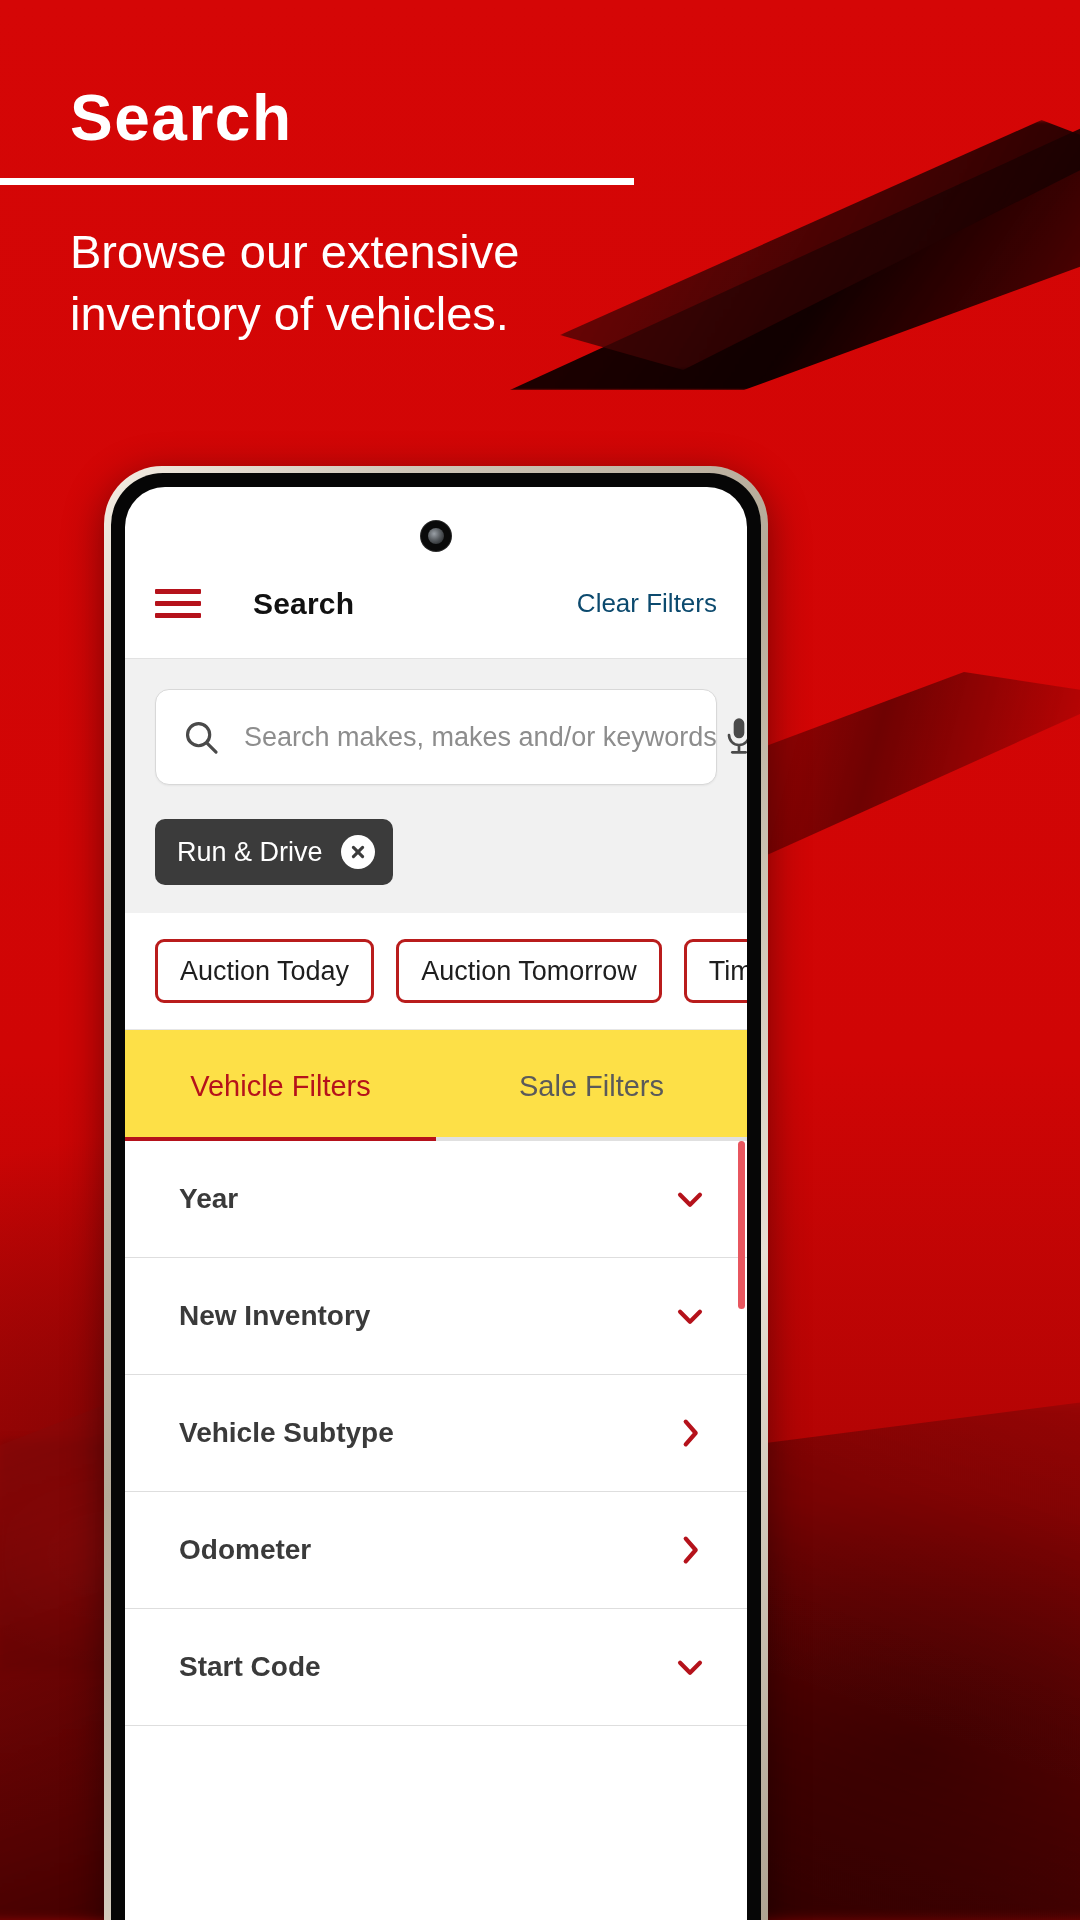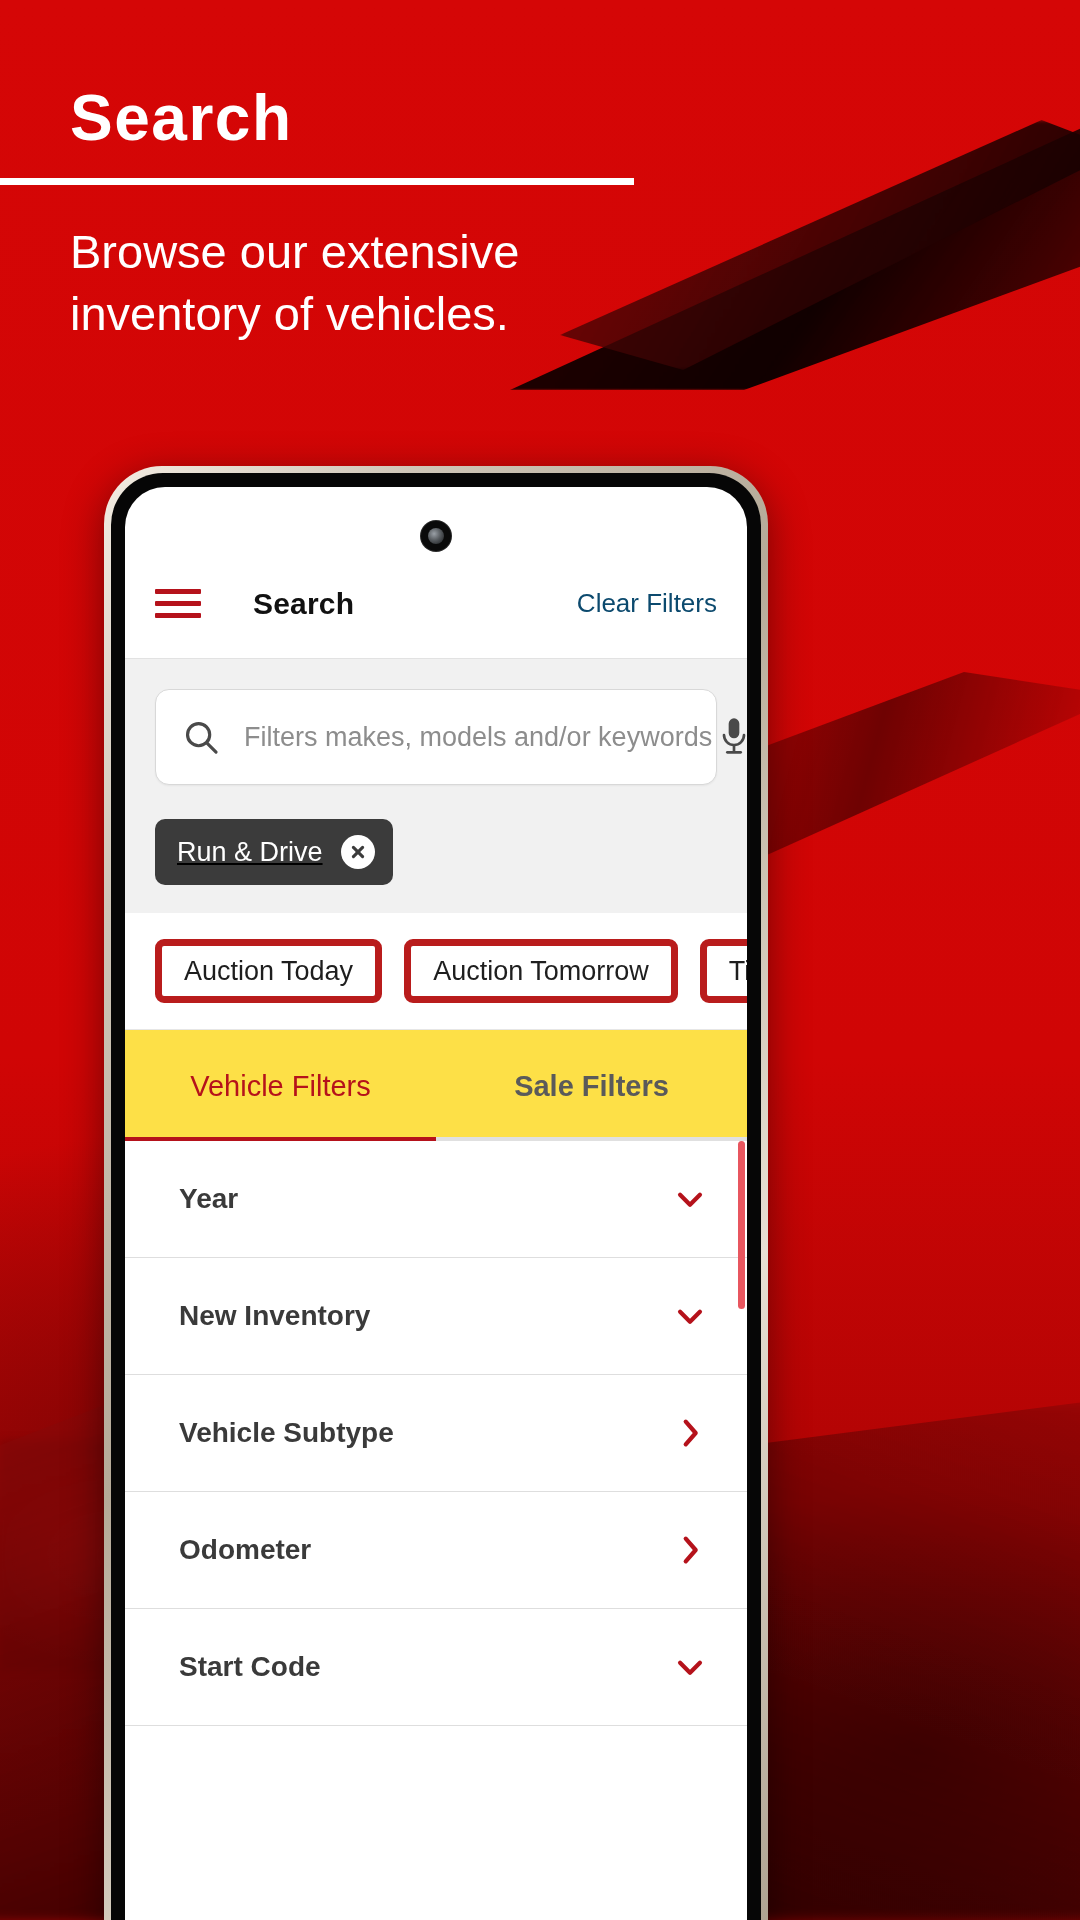--- a/index.html
+++ b/index.html
@@ -129,49 +129,49 @@
     display:flex; align-items:center; padding:0 22px 0 26px;
     box-shadow:0 1px 2px rgba(0,0,0,.05);
   }
   #search-icon { width:38px; height:38px; flex:0 0 38px; }
   #search-placeholder {
     flex:1; margin-left:24px; font-size:27px; color:#8d8d8d; white-space:nowrap;
   }
   #mic-icon { width:32px; height:42px; flex:0 0 32px; margin-left:6px; }
 
   
-  #chips-row { display:flex; gap:30px; padding:34px 30px 6px 30px;text-decoration:underline; }
+  #chips-row { display:flex; gap:30px; padding:34px 30px 6px 30px; }
   .chip {
     background:#3b3b3b; color:#fff; border-radius:10px;
     height:66px; display:flex; align-items:center; gap:18px;
     padding:0 18px 0 22px; font-size:27px; cursor:pointer; white-space:nowrap;
   }
   .chip-x {
     width:34px; height:34px; border-radius:50%; background:#fff; flex:0 0 34px;
     display:flex; align-items:center; justify-content:center;
   }
 
   
   #quickfilters-row {
     display:flex; gap:22px; padding:26px 0 26px 30px;
     background:#ffffff; overflow:hidden; border-bottom:1px solid #e6e6e6;
   }
   .quickfilter {
-    border:7px solid #b91c1c; border-radius:9px; background:#fff;
+    border:3px solid #b91c1c; border-radius:9px; background:#fff;
     height:64px; display:flex; align-items:center; padding:0 22px;
     font-size:27px; color:#1e1e1e; white-space:nowrap; cursor:pointer; flex:0 0 auto;
   }
 
   
   #tabs-row { display:flex; background:#fde047; position:relative; }
   .tab {
     flex:1; text-align:center; font-size:29px; padding:40px 0 34px 0; cursor:pointer;
   }
   .tab.active { color:#b5121b; }
-  .tab.inactive { color:#5a5a5a;font-weight:bold; }
+  .tab.inactive { color:#5a5a5a; }
   #tabs-underline-track { height:4px; background:#e0e0e0; display:flex; }
   #tabs-underline-active { width:50%; height:100%; background:#b5121b; height:6px; margin-top:-1px; }
 
   
   #filter-list { background:#fff; position:relative; }
   .filter-row {
     height:117px; display:flex; align-items:center;
     padding:0 40px 0 54px; border-bottom:1px solid #dedede; cursor:pointer;
   }
   .filter-label { font-size:28px; font-weight:bold; color:#3a3a3a; }
@@ -216,21 +216,21 @@
     <div id="toolbar-title">Search</div>
     <div id="clear-filters-btn">Clear Filters</div>
   </div>
 
   <div id="search-section">
     <div id="searchbar">
       <svg id="search-icon" viewBox="0 0 24 24" fill="none" stroke="#4a4a4a" stroke-width="2">
         <circle cx="10.5" cy="10.5" r="7"></circle>
               <line x1="15.8" y1="15.8" x2="21.5" y2="21.5" stroke-linecap="round"></line>
       </svg>
-      <div id="search-placeholder">Filters makes, models and/or keywords</div>
+      <div id="search-placeholder">Search makes, makes and/or keywords</div>
       <svg id="mic-icon" viewBox="0 0 24 30">
         <rect x="8" y="1" width="8" height="15" rx="4" fill="#4a4a4a"></rect>
         <path d="M4.5 13.5a7.5 7.5 0 0 0 15 0" fill="none" stroke="#4a4a4a" stroke-width="2" stroke-linecap="round"></path>
         <line x1="12" y1="21" x2="12" y2="26" stroke="#4a4a4a" stroke-width="2"></line>
         <line x1="7" y1="26.5" x2="17" y2="26.5" stroke="#4a4a4a" stroke-width="2" stroke-linecap="round"></line>
       </svg>
 
     </div>
 
     <div id="chips-row">

